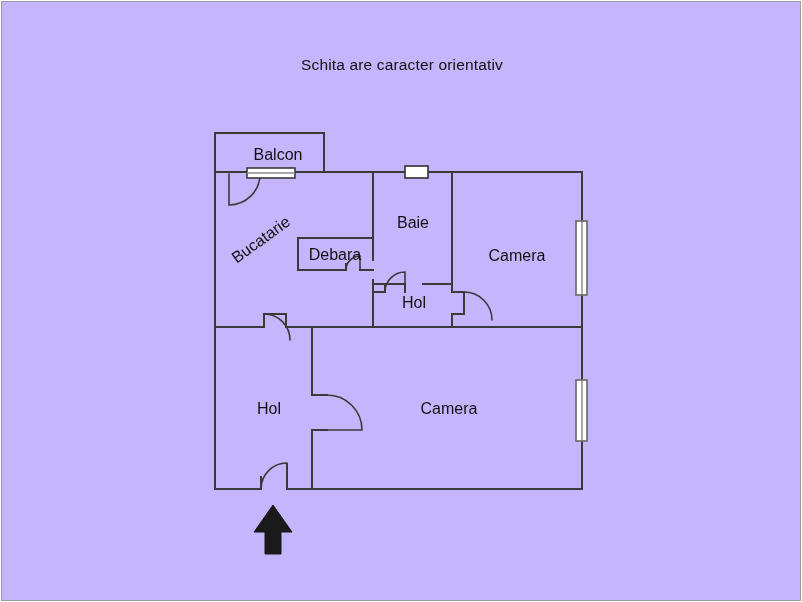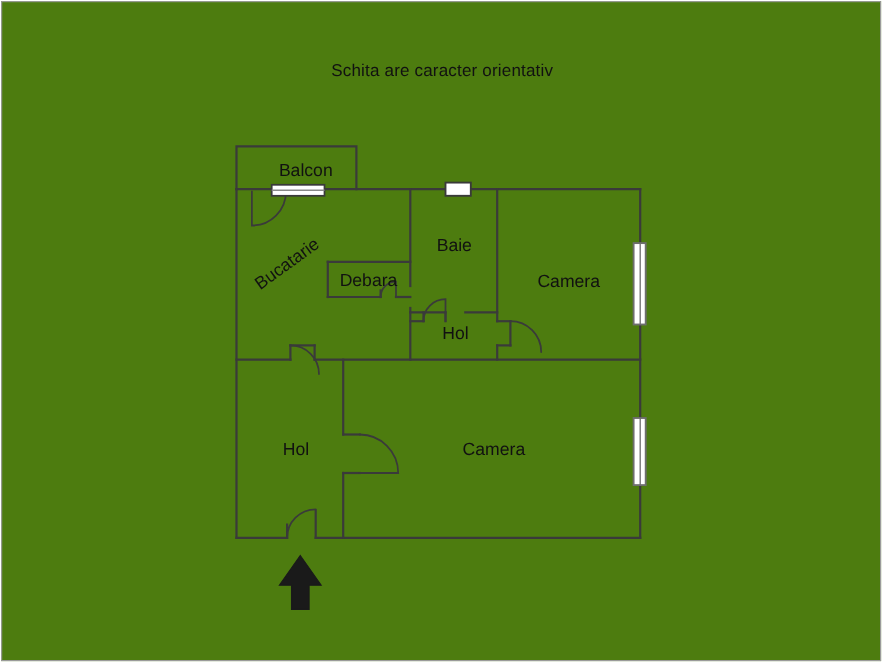--- a/index.html
+++ b/index.html
@@ -13,21 +13,21 @@
     font-family: "Liberation Sans", sans-serif;
     overflow: hidden;
   }
   #canvas-frame {
     position: relative;
     width: 800px;
     height: 600px;
     margin: 1px;
     border: 1px solid #9b9b9b;
     box-sizing: border-box;
-    background: #4d7c0f;
+    background: #c4b5fd;
   }
   #plan-title {
     position: absolute;
     left: 0;
     top: 54px;
     width: 800px;
     text-align: center;
     font-size: 15.5px;
     color: #111111;
     letter-spacing: 0.15px;

